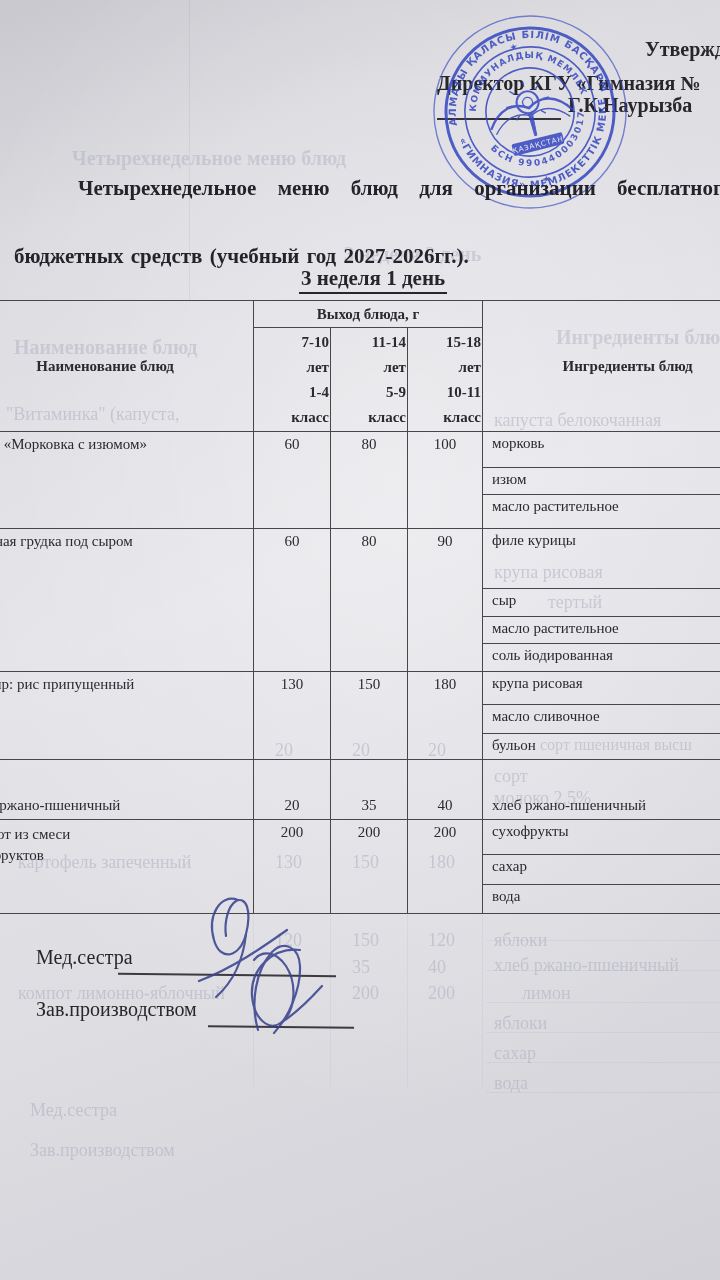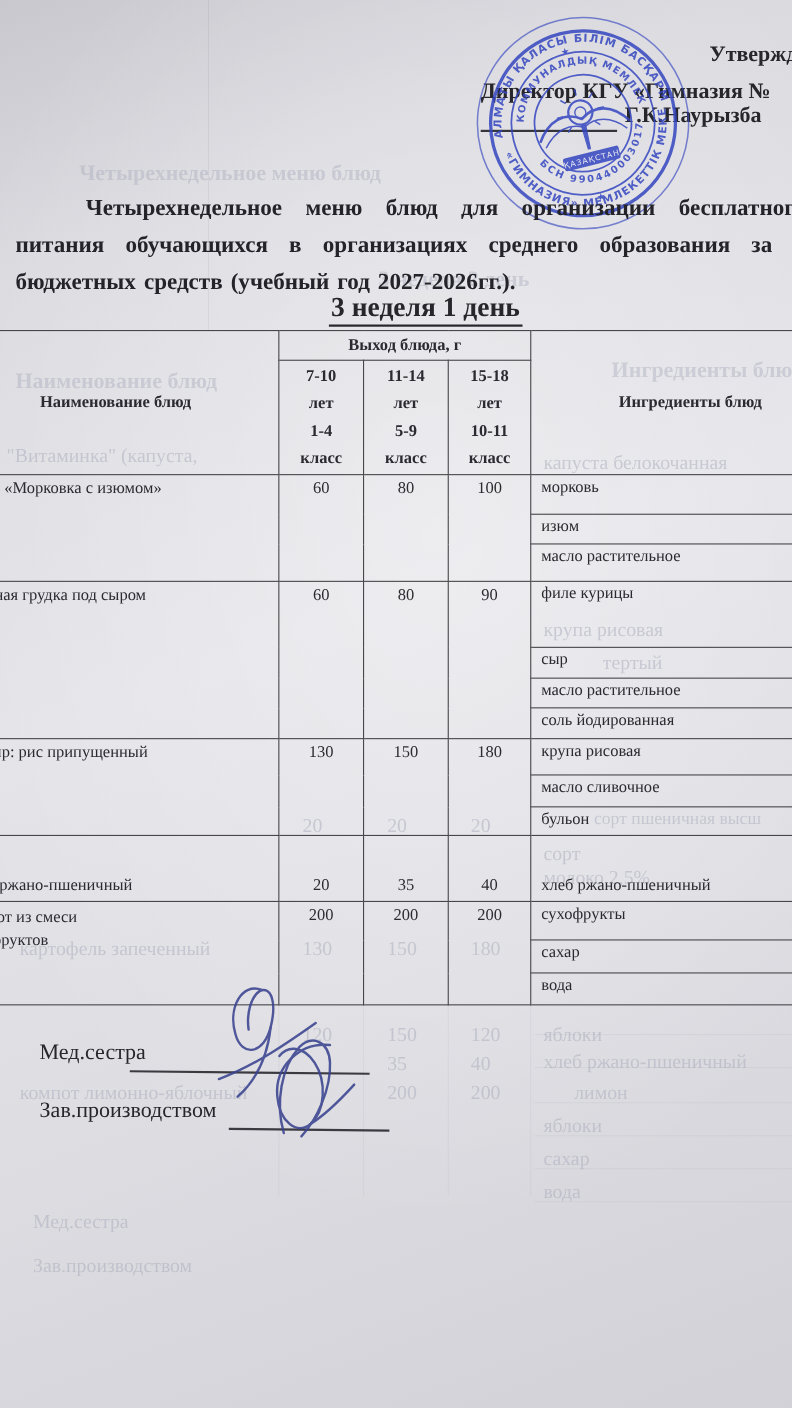--- a/index.html
+++ b/index.html
@@ -19,30 +19,30 @@
   .appr{position:absolute;font-weight:bold;font-size:20px;white-space:nowrap;}
   #appr1{left:645px;top:38px;}
   #appr2{left:437px;top:72px;}
   #appr3{left:568px;top:94px;}
   .appr-underline{position:absolute;left:437px;top:118px;width:124px;height:2px;background:#35353c;}
   
   .para{position:absolute;font-weight:bold;font-size:21px;white-space:nowrap;color:#232329;}
   #pline1{left:78px;top:176px;word-spacing:16px;}
   #pline2{left:14px;top:210px;word-spacing:14px;}
   #pline3{left:14px;top:244px;word-spacing:2px;}
-  .day-title{position:absolute;left:299px;top:266px;font-weight:bold;font-size:25px;
+  .day-title{position:absolute;left:299px;top:266px;font-weight:bold;font-size:21px;
     border-bottom:2.5px solid #26262c;padding:0 2px 1px 2px;white-space:nowrap;}
   
   .stamp{position:absolute;left:430px;top:12px;opacity:.85;}
   .stamp text{font-family:"DejaVu Sans",sans-serif;}
   
   table.menu{position:absolute;left:-44px;top:300px;width:816px;border-collapse:collapse;table-layout:fixed;}
   table.menu td{border:1.6px solid #46464b;font-size:15px;color:#2a2a30;overflow:hidden;}
   td.hdr{font-weight:bold;text-align:center;vertical-align:middle;font-size:20px;}
-  td.age{white-space:pre-line;line-height:25px;font-size:19px;padding-top:2px;}
+  td.age{white-space:pre-line;line-height:25px;font-size:19px;padding-top:2px;text-align:right;}
   td.c-name{vertical-align:top;text-align:left;padding:4px 2px 0 6px;}
   td.c-name .nm{white-space:nowrap;}
   td.c-name .wrap2{display:inline-block;width:178px;white-space:normal;line-height:1.4;}
   td.c-num{vertical-align:top;text-align:center;padding-top:4px;}
   td.c-ing{vertical-align:top;text-align:left;padding:3px 0 0 9px;white-space:nowrap;}
   tr.vb td{vertical-align:bottom;padding-bottom:5px;}
   
   .sig-label{position:absolute;font-size:20px;white-space:nowrap;}
   #sig1{left:36px;top:946px;}
   #sig2{left:36px;top:998px;}
@@ -141,21 +141,20 @@
         <path d="M 58,108 C 70,90 86,86 100,96 C 114,86 130,90 142,108" stroke-width="2.4"></path>
         <path d="M 62,114 C 74,100 88,97 100,104 C 112,97 126,100 138,114" stroke-width="1.4"></path>
         <path d="M 98,101 L 102,101 L 101,124 L 99,124 Z" fill="#3547c0" stroke-width="1"></path>
       </g>
       <rect x="74" y="127" width="52" height="12" rx="2" fill="#3547c0"></rect>
       <text x="100" y="136" font-size="7" fill="#e8e8f4" text-anchor="middle" letter-spacing="1">ҚАЗАҚСТАН</text>
     </g>
   </svg>
 
   <div class="para" id="pline1">Четырехнедельное меню блюд для организации бесплатного</div>
-  <div class="para" id="pline2">питания обучающихся в организациях среднего образования за</div>
   <div class="para" id="pline3">бюджетных средств (учебный год 2027-2026гг.).</div>
 
   <div class="day-title">3 неделя 1 день</div>
 
   <table class="menu">
     <colgroup>
         <col style="width:297px">
         <col style="width:77px">
         <col style="width:77px">
         <col style="width:75px">

